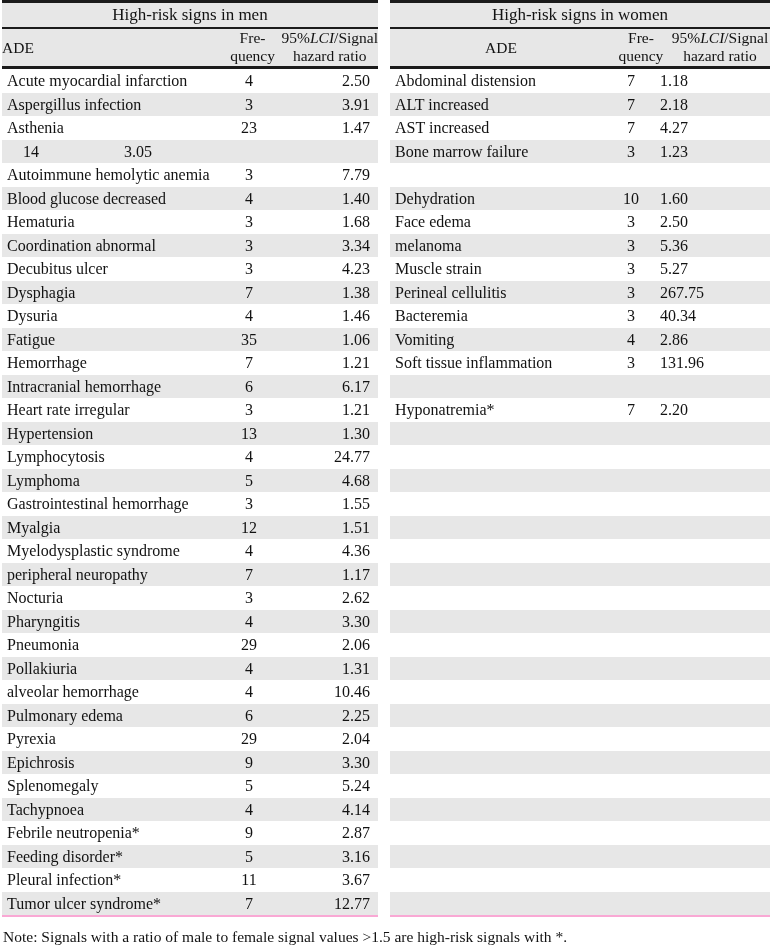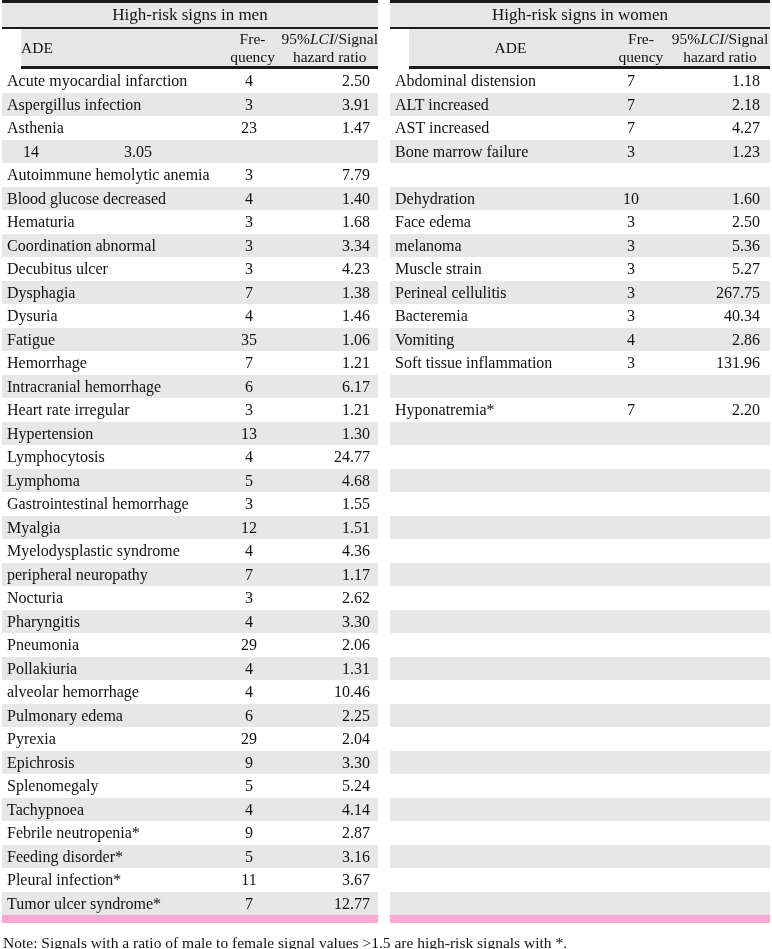--- a/index.html
+++ b/index.html
@@ -19,56 +19,54 @@
     height: 949px;
     background: #fff;
     overflow: hidden;
   }
   .tables {
     display: flex;
     padding-left: 2px;
   }
   .tbl {
     border-top: 3px solid #1b1b1b;
-    border-bottom: 8px solid #f9a8d4;
+    border-bottom: 2px solid #f9a8d4;
   }
   .tbl-men   { width: 376px; margin-right: 12px; }
   .tbl-women { width: 380px; }
 
   .title-row {
     background: var(--shade, #e7e7e7);
     height: 24px;
     line-height: 24px;
     text-align: center;
     font-size: 17px;
     border-bottom: 2px solid #1b1b1b;
     white-space: nowrap;
   }
   .head-row {
     background: var(--shade, #e7e7e7);
     height: 37px;
     display: flex;
-    align-items: center;
     border-bottom: 3px solid #1b1b1b;
     font-size: 15.5px;
-    margin-left: 19px;
   }
   .head-row .h-ade   { line-height: 37px; }
   .tbl-men   .h-ade  { text-align: left; padding-left: 5px; }
   .tbl-women .h-ade  { text-align: center; }
   .h-freq, .h-ratio {
     text-align: center;
     line-height: 17.5px;
   }
   .h-ratio .it { font-style: italic; }
 
   .c-ade   { flex: 1 1 auto; padding-left: 5px; overflow: hidden; white-space: nowrap; }
   .c-freq  { flex: 0 0 58px; text-align: center; }
   .tbl-men   .c-ratio { flex: 0 0 92px;  text-align: right; padding-right: 8px; }
-  .tbl-women .c-ratio { flex: 0 0 100px; text-align: right; padding-right: 10px; }
+  .tbl-women .c-ratio { flex: 0 0 100px; text-align: left; padding-right: 10px; }
   .head-row .c-ade { padding-left: 0; }
 
   .trow {
     display: flex;
     height: 23.5px;
     line-height: 23.5px;
     font-size: 16px;
     align-items: center;
   }
   .trow.shade { background: var(--shade, #e7e7e7); }

